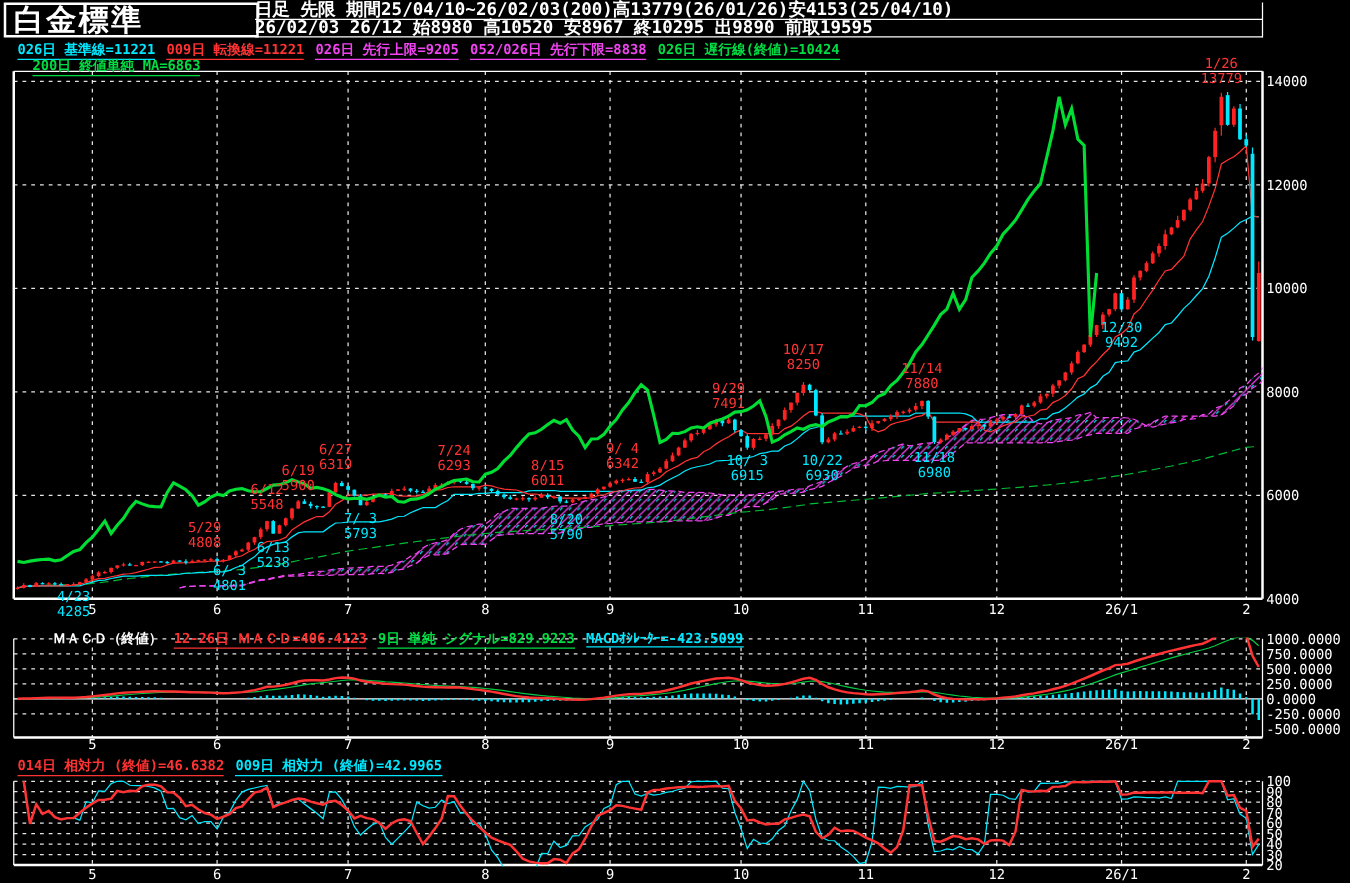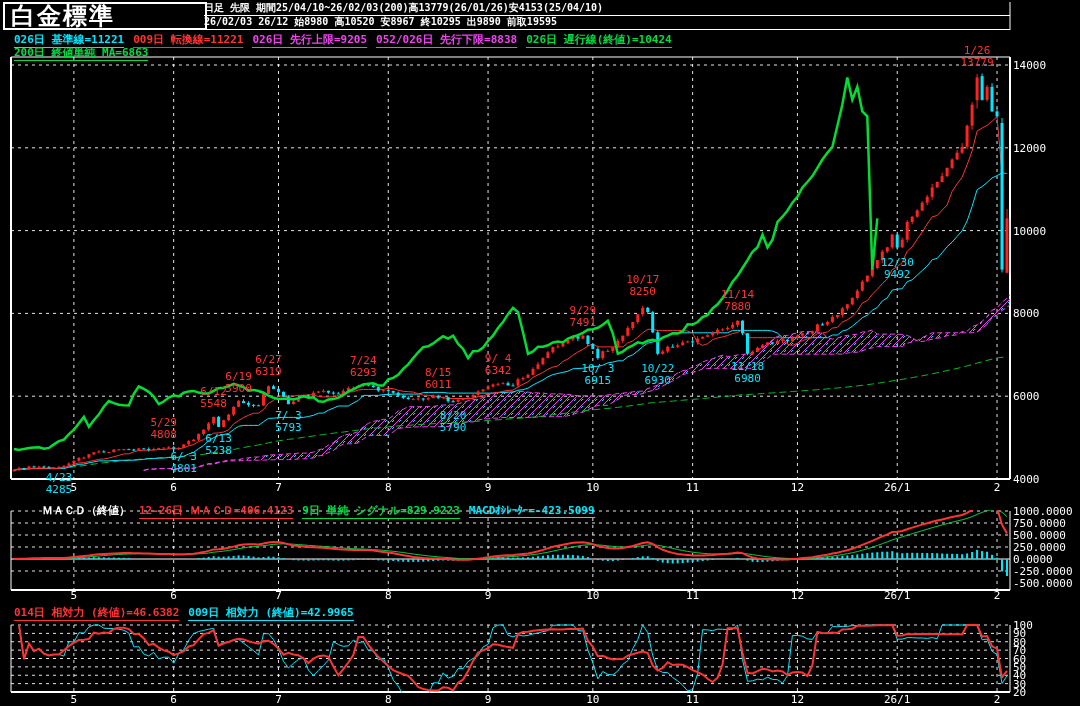--- a/index.html
+++ b/index.html
@@ -3,21 +3,21 @@
 <meta charset="utf-8">
 <style>
   html,body{margin:0;padding:0;background:#000;}
   body{position:relative;width:1080px;height:706px;overflow:hidden;
        font-family:"DejaVu Sans Mono",monospace;}
   .abs{position:absolute;white-space:nowrap;}
   #title-box{left:3px;top:2px;width:194px;height:24px;border:2px solid #fff;
              color:#fff;font-size:24px;font-weight:bold;line-height:24px;
              padding-left:6px;letter-spacing:2px;z-index:2;}
   #info-block{left:204px;top:2px;width:806px;z-index:2;}
-  .info-row{color:#fff;font-size:10px;font-weight:bold;height:13px;line-height:12px;
+  .info-row{color:#fff;font-size:14px;font-weight:bold;height:13px;line-height:12px;
             border-bottom:1px solid #fff;}
   .legend-row{left:14px;z-index:2;font-size:11px;font-weight:bold;}
   #legend-ichimoku{top:32px;text-decoration:underline;}
   #legend-ma{top:45px;}
   #legend-macd{top:503px;margin-left:28px;}
   #legend-rsi{top:605px;text-align:right;}
   .lg{display:inline-block;margin-right:9px;padding-bottom:0px;}
   #chart{position:absolute;left:0;top:0;z-index:1;}
 </style>
 </head>
@@ -777,15 +777,15 @@
       <text x="997.0300000000001" y="703" fill="#fff" text-anchor="middle" font-size="11" font-family="DejaVu Sans Mono, monospace">2</text>
     </g>
   </svg>
 
 <div id="title-box" class="abs">白金標準</div>
 <div id="info-block" class="abs">
   <div class="info-row">日足 先限  期間25/04/10~26/02/03(200)高13779(26/01/26)安4153(25/04/10)</div>
   <div class="info-row">26/02/03 26/12 始8980 高10520 安8967 終10295 出9890 前取19595</div>
 </div>
 <div id="legend-ichimoku" class="abs legend-row"><span class="lg" style="color: rgb(0, 232, 255); border-bottom: 1px solid rgb(0, 232, 255);">026日 基準線=11221</span><span class="lg" style="color: rgb(255, 51, 51); border-bottom: 1px solid rgb(255, 51, 51);">009日 転換線=11221</span><span class="lg" style="color: rgb(240, 68, 240); border-bottom: 1px solid rgb(240, 68, 240);">026日 先行上限=9205</span><span class="lg" style="color: rgb(240, 68, 240); border-bottom: 1px solid rgb(240, 68, 240);">052/026日 先行下限=8838</span><span class="lg" style="color: rgb(0, 221, 68); border-bottom: 1px solid rgb(0, 221, 68);">026日 遅行線(終値)=10424</span></div>
-<div id="legend-ma" class="abs legend-row"><span class="lg" style="color: rgb(0, 221, 68); border-bottom: 1px solid rgb(0, 221, 68);">200日 終値単純 MA=6863</span></div>
+<div id="legend-ma" class="abs legend-row"><span class="lg" style="color: rgb(0, 221, 68); border-bottom: 1px solid rgb(0, 221, 68); margin-left: 12px;">200日 終値単純 MA=6863</span></div>
 <div id="legend-macd" class="abs legend-row"><span class="lg" style="color: rgb(255, 255, 255); border-bottom: none;">ＭＡＣＤ（終値）</span><span class="lg" style="color: rgb(255, 51, 51); border-bottom: 1px solid rgb(255, 51, 51);">12-26日 ＭＡＣＤ=406.4123</span><span class="lg" style="color: rgb(0, 221, 68); border-bottom: 1px solid rgb(0, 221, 68);">9日 単純 シグナル=829.9223</span><span class="lg" style="color: rgb(0, 232, 255); border-bottom: 1px solid rgb(0, 232, 255);">MACDｵｼﾚｰﾀｰ=-423.5099</span></div>
 <div id="legend-rsi" class="abs legend-row"><span class="lg" style="color: rgb(255, 51, 51); border-bottom: 1px solid rgb(255, 51, 51);">014日 相対力 (終値)=46.6382</span><span class="lg" style="color: rgb(0, 232, 255); border-bottom: 1px solid rgb(0, 232, 255);">009日 相対力 (終値)=42.9965</span></div>
 
 </body></html>

